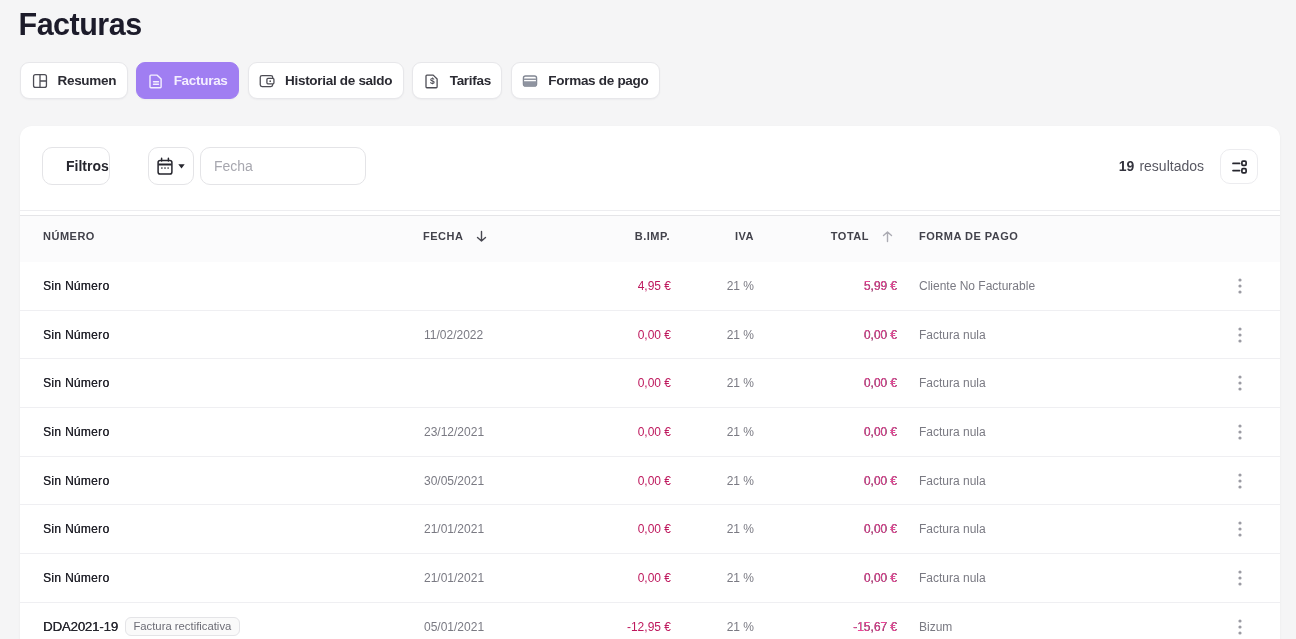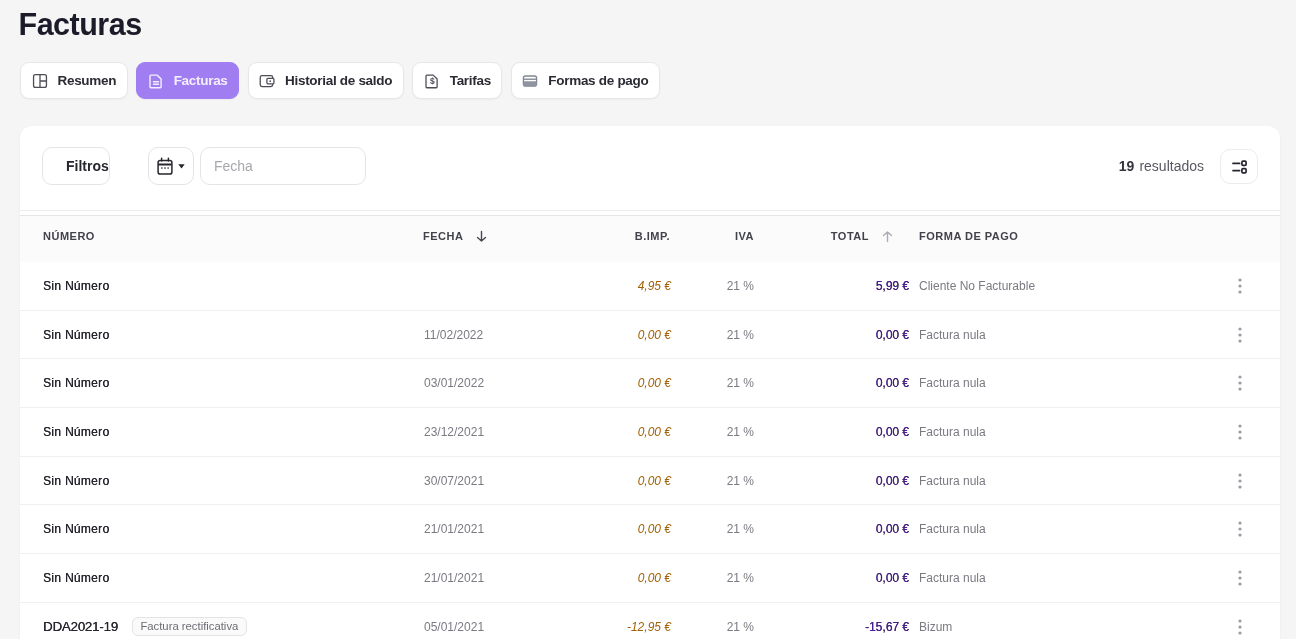--- a/index.html
+++ b/index.html
@@ -67,27 +67,27 @@
     background:#fbfbfc; border-top:1px solid #e5e5e8; border-bottom:1px solid #e5e5e8;
   }
   .thead::after { content:""; position:absolute; left:0; bottom:3px; width:100%; height:1px; background:#f2f2f4; }
   .th { position:absolute; top:0; height:40px; display:flex; align-items:center; gap:12px;
         font-size:11px; font-weight:bold; letter-spacing:0.5px; color:#42424b; }
   .rows { position:absolute; left:0; top:136px; width:1260px; }
   .row { position:relative; height:48.7px; border-bottom:1px solid #efeff2; background:#fff; }
   .cell { position:absolute; top:0; height:100%; display:flex; align-items:center; font-size:12px; }
   .c-num   { left:23px;  color:#26262e; font-weight:normal; text-shadow:0.25px 0 0 #26262e; letter-spacing:0.3px; }
   .c-fecha { left:404px; color:#7a7a83; }
-  .c-bimp  { right:609px;  color:#a16207;font-style:italic; }
+  .c-bimp  { right:609px;  color:#be185d; }
   .c-iva   { right:526px;  color:#7a7a83; }
-  .c-total { right:371px;  color:#4c1d95; font-weight:normal; text-shadow:0.25px 0 0 #26262e; }
+  .c-total { right:383px;  color:#ec4899; font-weight:normal; text-shadow:0.25px 0 0 #26262e; }
   .c-forma { left:899px; color:#7a7a83; }
   .c-dots  { left:1210px; width:20px; justify-content:center; }
   .badge {
-    margin-left:14px; font-size:11.3px; font-weight:normal; letter-spacing:0; line-height:1.15;
+    margin-left:7px; font-size:11.3px; font-weight:normal; letter-spacing:0; line-height:1.15;
     color:#6d6d76; background:#fafafa; border:1px solid #e4e4e7;
     border-radius:6px; padding:1.5px 7.5px 2px; text-shadow:none;
   }
 </style>
 </head>
 <body>
   <h1>Facturas</h1>
 
   <div class="tabs">
     <div class="tab">
@@ -206,21 +206,20 @@
             <g fill="#9b9ba3">
               <circle cx="2" cy="2" r="1.6"></circle>
               <circle cx="2" cy="8" r="1.6"></circle>
               <circle cx="2" cy="14" r="1.6"></circle>
             </g>
           </svg>
         </span>
       </div>
       <div class="row">
         <span class="cell c-num">Sin Número</span>
-        <span class="cell c-fecha">03/01/2022</span>
         <span class="cell c-bimp">0,00&nbsp;€</span>
         <span class="cell c-iva">21&nbsp;%</span>
         <span class="cell c-total">0,00&nbsp;€</span>
         <span class="cell c-forma">Factura nula</span>
         <span class="cell c-dots">
           <svg width="4" height="16" viewBox="0 0 4 16">
             <g fill="#9b9ba3">
               <circle cx="2" cy="2" r="1.6"></circle>
               <circle cx="2" cy="8" r="1.6"></circle>
               <circle cx="2" cy="14" r="1.6"></circle>
@@ -240,21 +239,21 @@
             <g fill="#9b9ba3">
               <circle cx="2" cy="2" r="1.6"></circle>
               <circle cx="2" cy="8" r="1.6"></circle>
               <circle cx="2" cy="14" r="1.6"></circle>
             </g>
           </svg>
         </span>
       </div>
       <div class="row">
         <span class="cell c-num">Sin Número</span>
-        <span class="cell c-fecha">30/07/2021</span>
+        <span class="cell c-fecha">30/05/2021</span>
         <span class="cell c-bimp">0,00&nbsp;€</span>
         <span class="cell c-iva">21&nbsp;%</span>
         <span class="cell c-total">0,00&nbsp;€</span>
         <span class="cell c-forma">Factura nula</span>
         <span class="cell c-dots">
           <svg width="4" height="16" viewBox="0 0 4 16">
             <g fill="#9b9ba3">
               <circle cx="2" cy="2" r="1.6"></circle>
               <circle cx="2" cy="8" r="1.6"></circle>
               <circle cx="2" cy="14" r="1.6"></circle>

